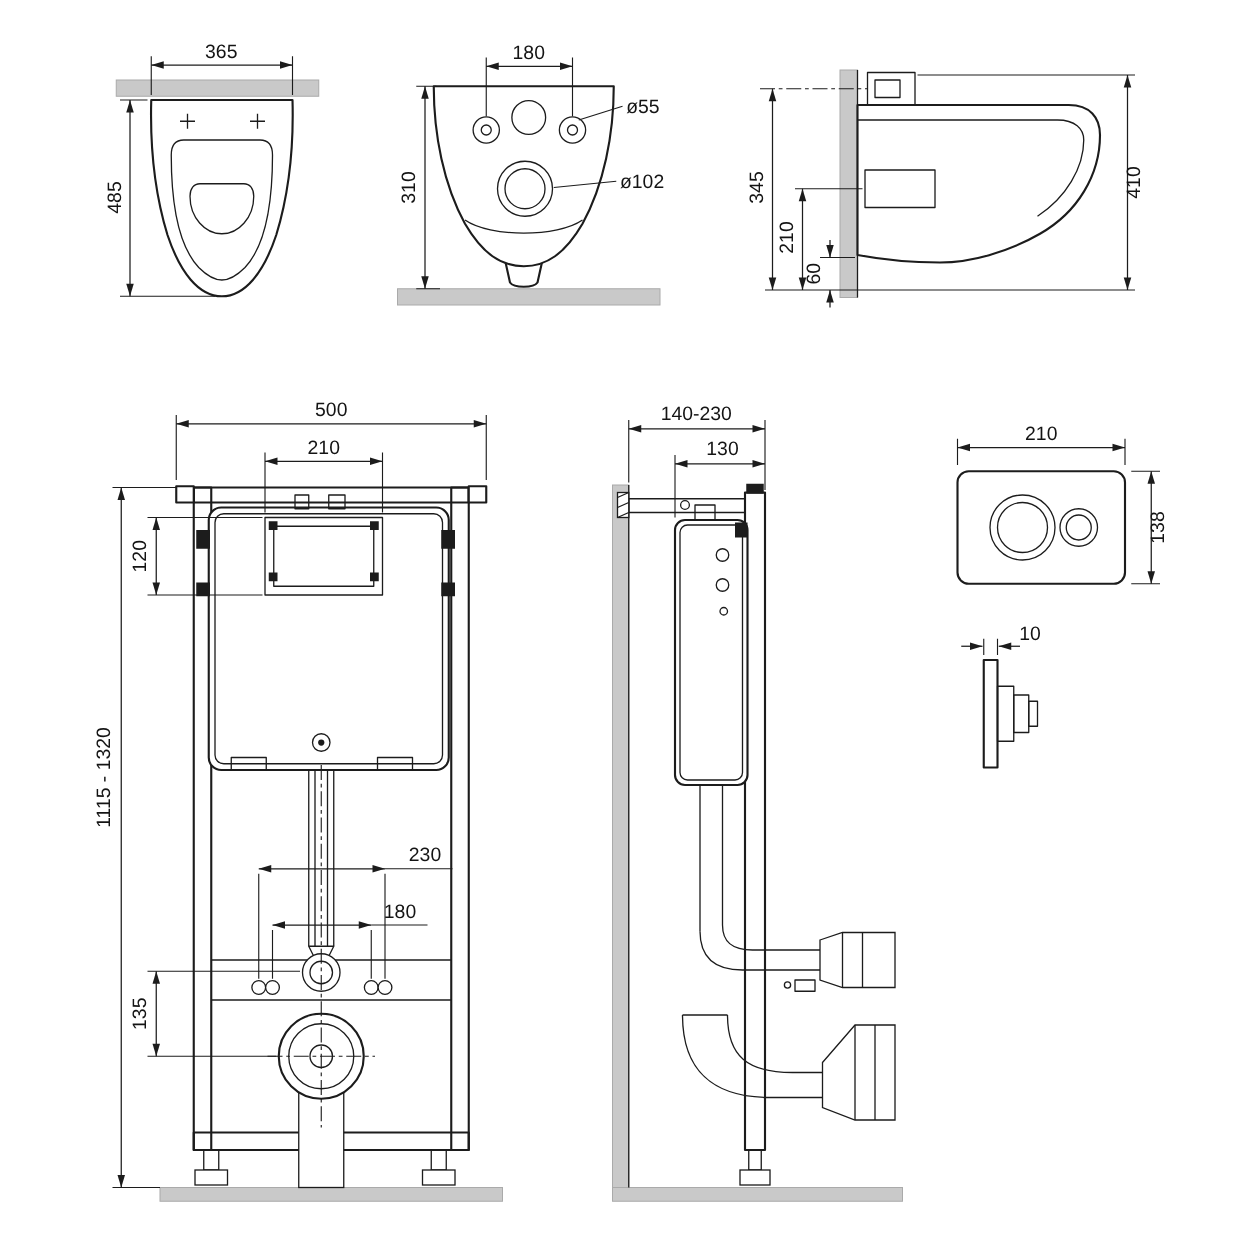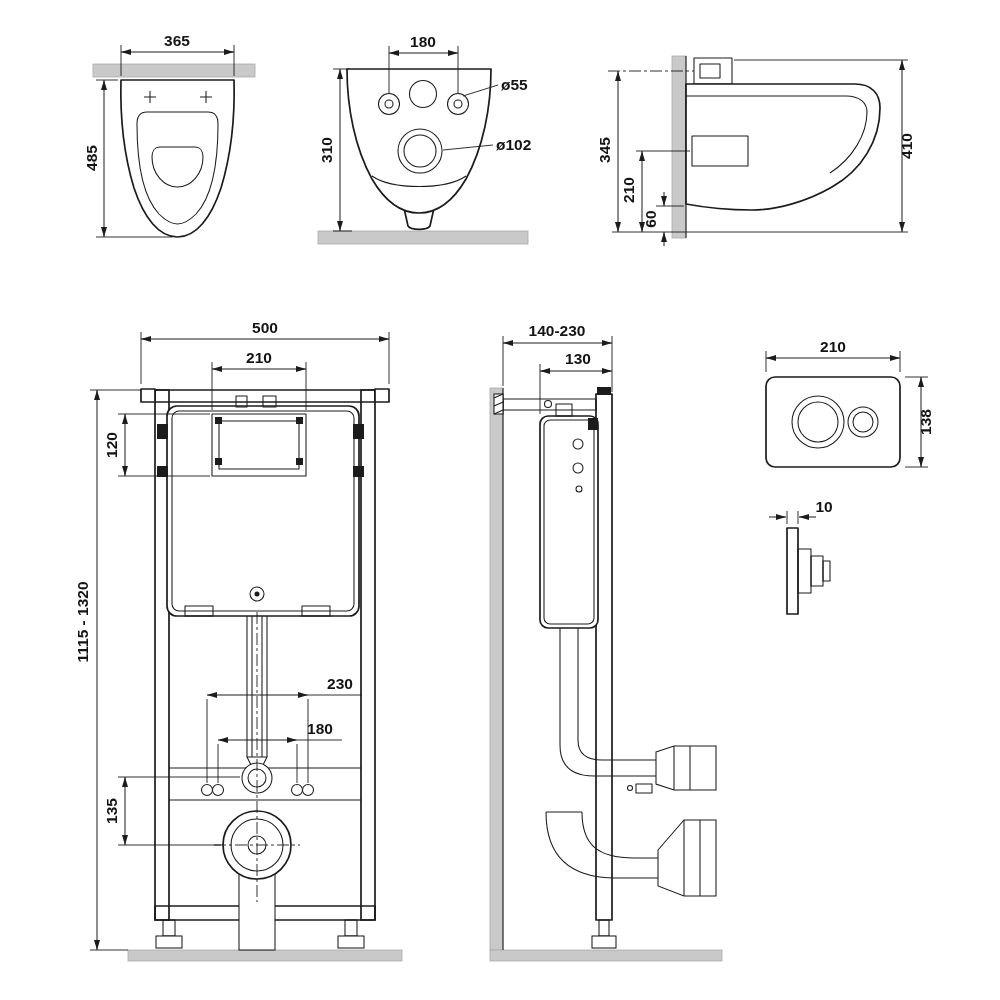--- a/index.html
+++ b/index.html
@@ -1,17 +1,17 @@
 <!DOCTYPE html>
 <html style="--line: #1c1c1c; --wall: #c9c9c9; --bg: #ffffff;"><head>
 <meta charset="utf-8">
 <style>
   :root{ --line:#1c1c1c; --wall:#c9c9c9; --bg:#ffffff; }
   html,body{margin:0;padding:0;background:var(--bg);}
-  .stage{width:953px;height:1000px;position:relative;background:var(--bg);font-weight:bold;}
+  .stage{width:953px;height:1000px;position:relative;background:var(--bg);}
   svg{display:block}
   .obj {fill:none;stroke:var(--line);stroke-width:1.7;stroke-linejoin:round;stroke-linecap:round}
   .objf{fill:#fff;stroke:var(--line);stroke-width:1.7;stroke-linejoin:round}
   .det {fill:none;stroke:var(--line);stroke-width:1.05;stroke-linejoin:round}
   .detf{fill:#fff;stroke:var(--line);stroke-width:1.05}
   .blk {fill:var(--line);stroke:none}
   .dim {stroke:var(--line);stroke-width:1;fill:none}
   .ext {stroke:var(--line);stroke-width:.9;fill:none}
   .cl  {stroke:var(--line);stroke-width:.9;fill:none;stroke-dasharray:12 3 3 3}
   .wall{fill:var(--wall);stroke:#aaa;stroke-width:.8}

